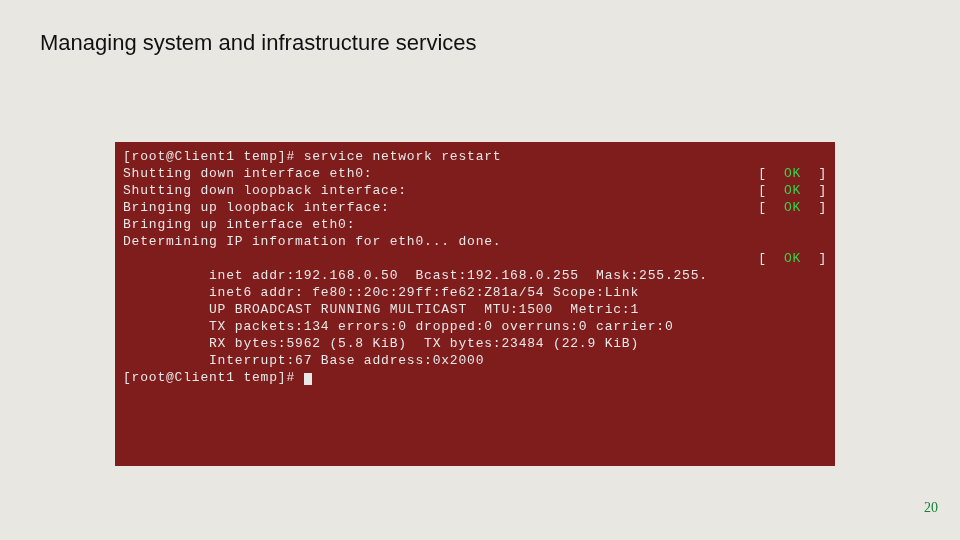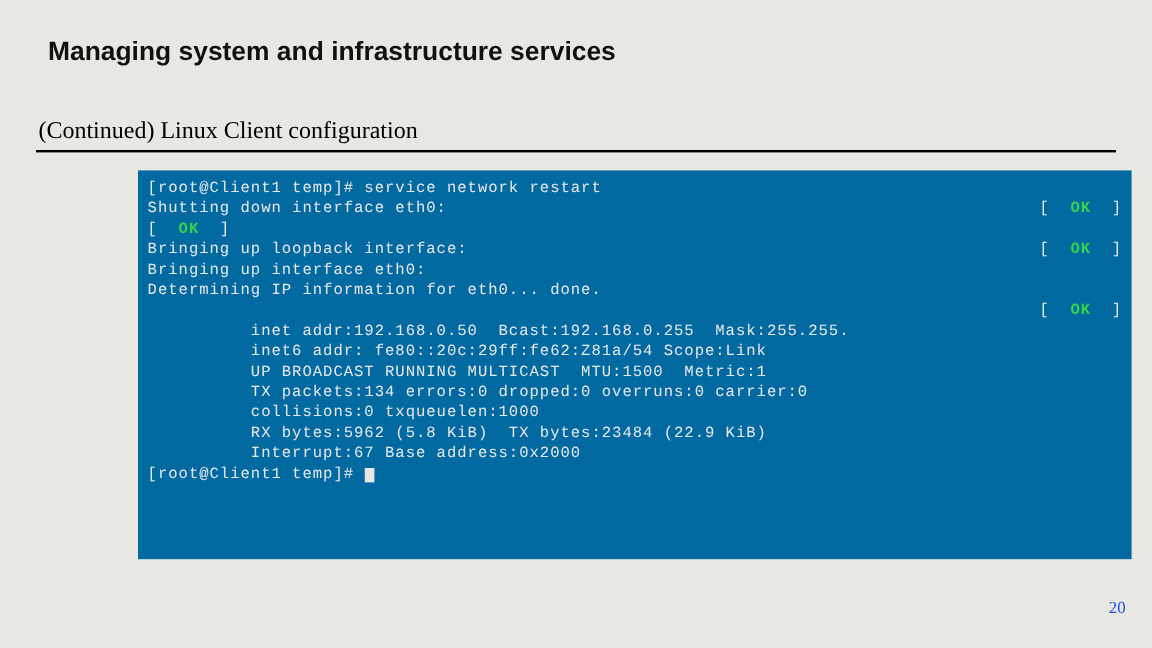--- a/index.html
+++ b/index.html
@@ -15,41 +15,41 @@
   .slide {
     position: relative;
     width: 960px;
     height: 540px;
   }
   .title {
     position: absolute;
     top: 30px;
     left: 40px;
     font-size: 22px;
-    font-weight: bold;
+    font-weight: normal;
     color: #111;
   }
   .subtitle {
     position: absolute;
     top: 98px;
     left: 30px;
     right: 30px;
     border-bottom: 2px solid #000;
     padding: 0 0 4px 2px;
     font-family: Georgia, 'Times New Roman', serif;
     font-size: 20px;
     color: #000;
   }
   .terminal {
     position: absolute;
     top: 142px;
     left: 115px;
-    width: 828px;
+    width: 720px;
     height: 324px;
-    background: #0369a1;
+    background: #7f1d1d;
     color: #e8e8e8;
     font-family: "Courier New", Courier, monospace;
     font-size: 13px;
     line-height: 17px;
     letter-spacing: 0.8px;
     padding: 6px 8px 6px 8px;
     box-sizing: border-box;
     overflow: hidden;
   }
   .terminal .line {
@@ -58,60 +58,58 @@
     justify-content: space-between;
   }
   .terminal .left {
     white-space: pre;
   }
   .terminal .right {
     white-space: pre;
   }
   .ok {
     color: #33d54a;
-    font-weight: bold;
+    font-weight: normal;
   }
   .cursor {
     display: inline-block;
     width: 8px;
     height: 12px;
     background: #e8e8e8;
     vertical-align: text-bottom;
   }
   .pagenum {
     position: absolute;
     bottom: 24px;
     right: 22px;
-    color: #1d4ed8;
+    color: #15803d;
     font-size: 14px;
     font-family: Georgia, 'Times New Roman', serif;
   }
 </style>
 </head>
 <body>
 
 <div class="slide">
 
   <div class="title">Managing system and infrastructure services</div>
 
-  <div class="subtitle">(Continued) Linux Client configuration</div>
 
   <div class="terminal" id="terminal">
       <div class="line"><span class="left">[root@Client1 temp]# service network restart</span></div>
       <div class="line"><span class="left">Shutting down interface eth0:</span><span class="right">[  <span class="ok">OK</span>  ]</span></div>
-      <div class="line"><span class="right">[  <span class="ok">OK</span>  ]</span></div>
+      <div class="line"><span class="left">Shutting down loopback interface:</span><span class="right">[  <span class="ok">OK</span>  ]</span></div>
       <div class="line"><span class="left">Bringing up loopback interface:</span><span class="right">[  <span class="ok">OK</span>  ]</span></div>
       <div class="line"><span class="left">Bringing up interface eth0:</span></div>
       <div class="line"><span class="left">Determining IP information for eth0... done.</span></div>
       <div class="line"><span class="left"></span><span class="right">[  <span class="ok">OK</span>  ]</span></div>
       <div class="line"><span class="left">          inet addr:192.168.0.50  Bcast:192.168.0.255  Mask:255.255.</span></div>
       <div class="line"><span class="left">          inet6 addr: fe80::20c:29ff:fe62:Z81a/54 Scope:Link</span></div>
       <div class="line"><span class="left">          UP BROADCAST RUNNING MULTICAST  MTU:1500  Metric:1</span></div>
       <div class="line"><span class="left">          TX packets:134 errors:0 dropped:0 overruns:0 carrier:0</span></div>
-      <div class="line"><span class="left">          collisions:0 txqueuelen:1000</span></div>
       <div class="line"><span class="left">          RX bytes:5962 (5.8 KiB)  TX bytes:23484 (22.9 KiB)</span></div>
       <div class="line"><span class="left">          Interrupt:67 Base address:0x2000</span></div>
       <div class="line"><span class="left"></span></div>
       <div class="line"><span class="left">[root@Client1 temp]# <span class="cursor"></span></span></div>
     </div>
 
   <div class="pagenum">20</div>
 
 </div>
 

